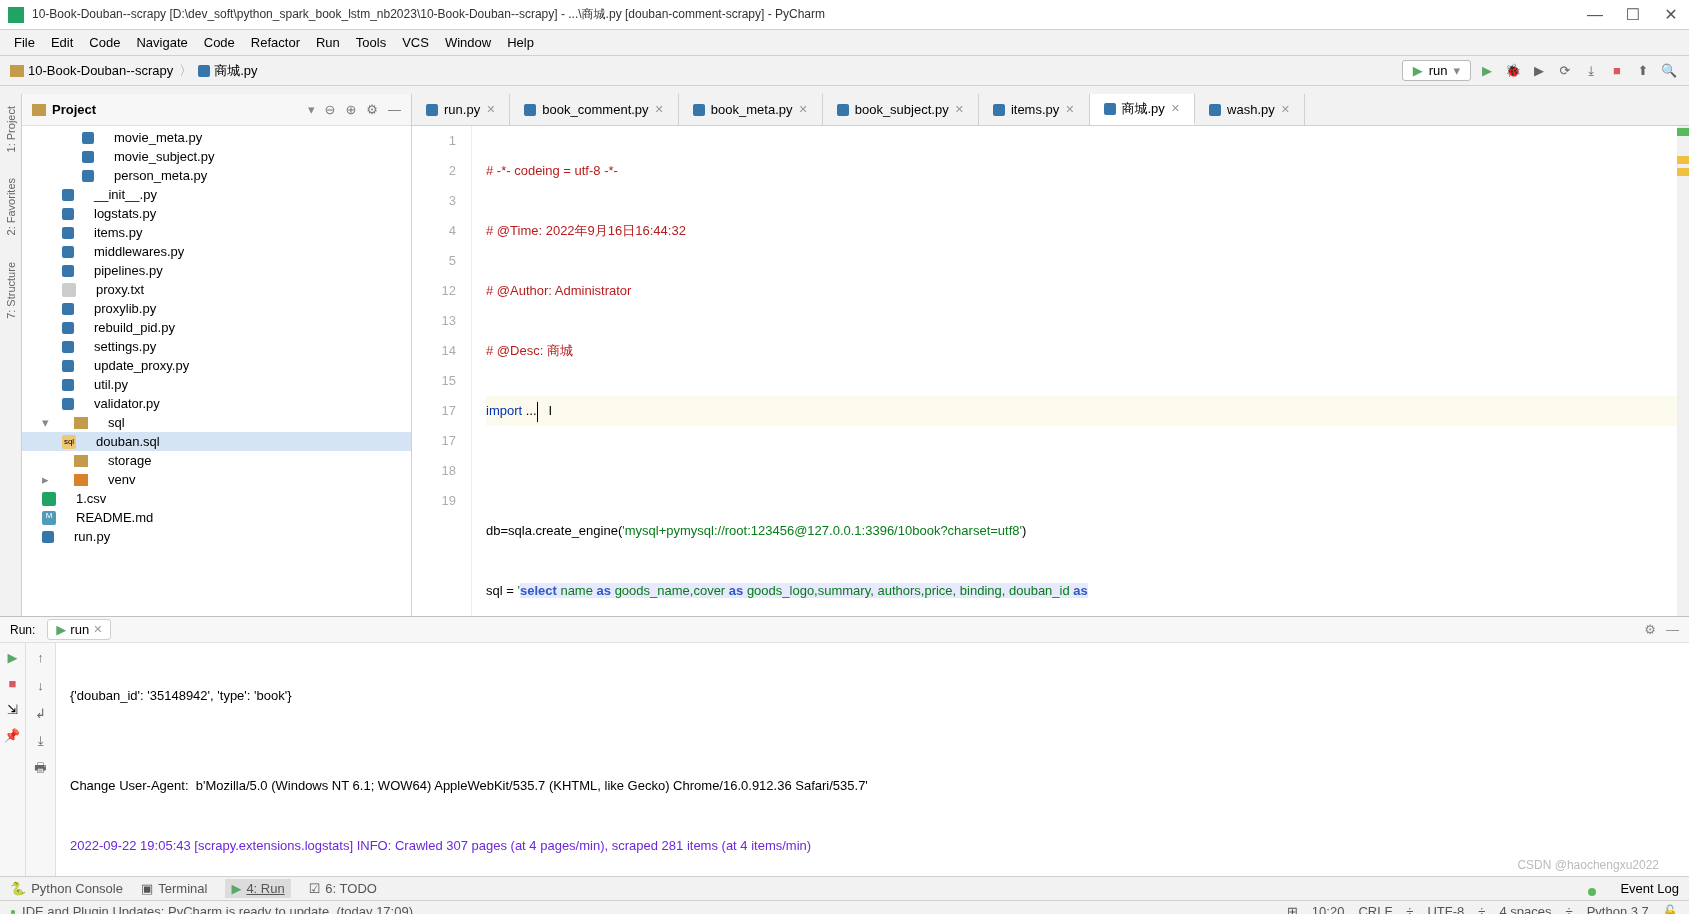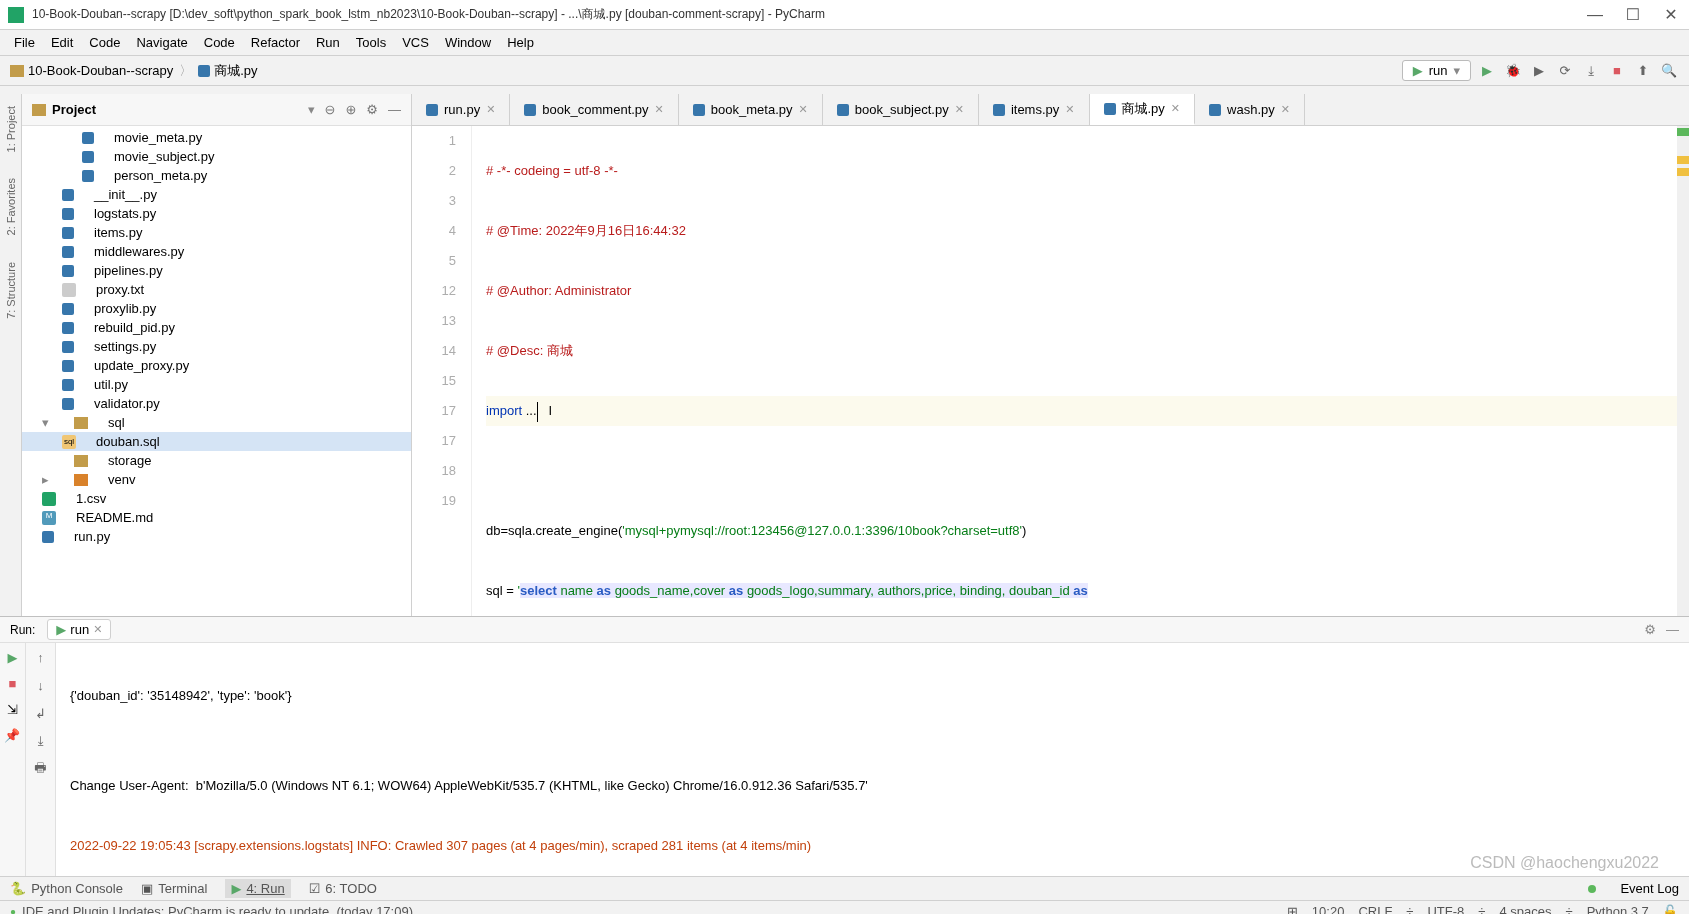--- a/index.html
+++ b/index.html
@@ -75,35 +75,35 @@
     .run-panel { height: 260px; border-top: 1px solid #c0c0c0; background: #fff; display: flex; flex-direction: column; }
     .run-header { height: 26px; display: flex; align-items: center; padding: 0 10px; background: #f7f7f7; border-bottom: 1px solid #e0e0e0; }
     .run-header-lbl { font-size: 12px; margin-right: 12px; }
     .run-header-tab { display: flex; align-items: center; gap: 4px; padding: 2px 8px; background: #fff; border: 1px solid #d0d0d0; border-radius: 3px; font-size: 12px; }
     .run-header-right { margin-left: auto; display: flex; gap: 10px; color: #888; }
     .run-body { flex: 1; display: flex; overflow: hidden; }
     .run-toolbar { width: 26px; display: flex; flex-direction: column; align-items: center; padding: 4px 0; gap: 6px; border-right: 1px solid #e0e0e0; background: #f7f7f7; }
     .run-tb-btn { width: 20px; height: 20px; display: flex; align-items: center; justify-content: center; cursor: pointer; font-size: 13px; }
     .run-toolbar2 { width: 30px; display: flex; flex-direction: column; align-items: center; padding: 4px 0; gap: 8px; border-right: 1px solid #e0e0e0; background: #f7f7f7; color: #666; }
     .run-output { flex: 1; padding: 8px 14px; font-family: "JetBrains Mono", Consolas, monospace; font-size: 15px; line-height: 30px; white-space: pre; overflow: hidden; }
-    .out-info { color: #c2410c; }
+    .out-info { color: #6d28d9; }
     
     
     .bottom-tabs { height: 24px; background: #f2f2f2; border-top: 1px solid #d0d0d0; display: flex; align-items: center; padding: 0 10px; gap: 18px; font-size: 12px; }
     .bottom-tab { display: flex; align-items: center; gap: 5px; cursor: pointer; color: #555; }
     .bottom-tab.active { background: #dcdcdc; padding: 2px 6px; }
-    .bottom-right { margin-left: auto; display: flex; align-items: center; gap: 24px; }
+    .bottom-right { margin-left: auto; display: flex; align-items: flex-end; gap: 24px; }
     .event-dot { width: 8px; height: 8px; background: #5cb85c; border-radius: 50%; display: inline-block; }
     
     
     .statusbar { height: 22px; background: #f2f2f2; border-top: 1px solid #d0d0d0; display: flex; align-items: center; padding: 0 10px; font-size: 12px; color: #555; }
     .statusbar-msg { flex: 1; display: flex; align-items: center; gap: 6px; }
     .status-green { color: #5cb85c; font-size: 10px; }
     .statusbar-right { display: flex; gap: 14px; align-items: center; }
-    .watermark { position: absolute; right: 30px; bottom: 42px; color: #bbb; font-size: 16px; pointer-events: none; }
+    .watermark { position: absolute; right: 30px; bottom: 42px; color: #bbb; font-size: 12px; pointer-events: none; }
   </style>
 </head>
 <body>
 
 <div class="titlebar">
   <div class="titlebar-icon"></div>
   <div class="titlebar-text">10-Book-Douban--scrapy [D:\dev_soft\python_spark_book_lstm_nb2023\10-Book-Douban--scrapy] - ...\商城.py [douban-comment-scrapy] - PyCharm</div>
   <div class="titlebar-controls">
     <div class="titlebar-btn">—</div>
     <div class="titlebar-btn">☐</div>

